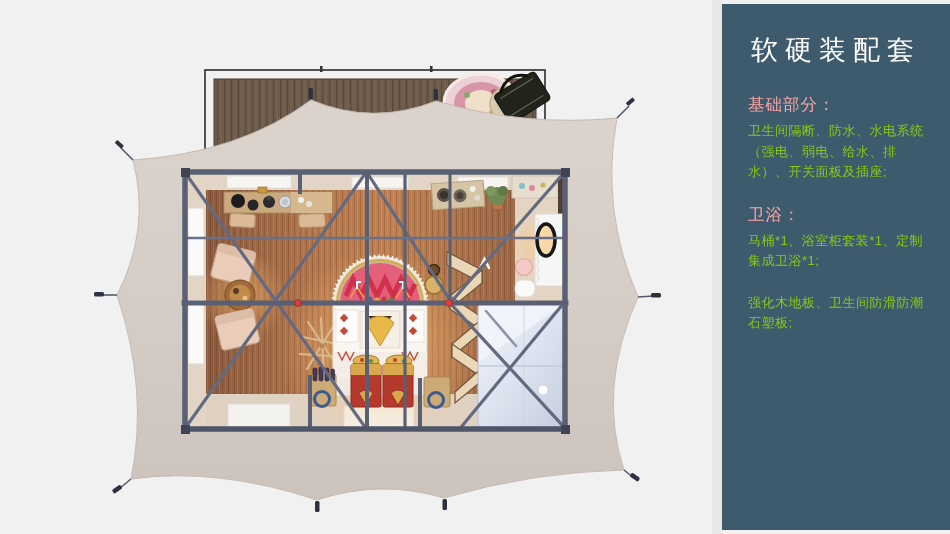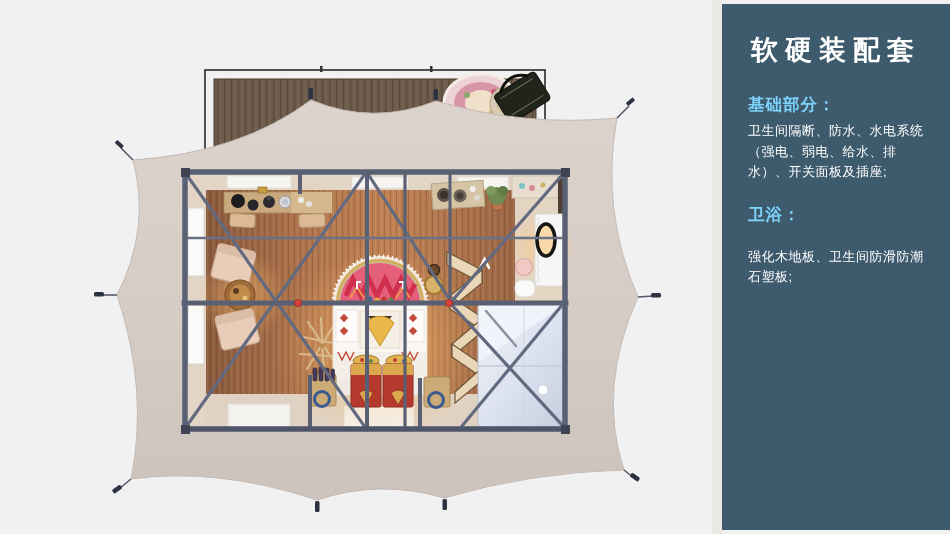--- a/index.html
+++ b/index.html
@@ -3,25 +3,25 @@
 <meta charset="utf-8">
 <style>
   * { margin:0; padding:0; box-sizing:border-box; }
   html,body { width:950px; height:534px; overflow:hidden;
     font-family:"Liberation Sans","DejaVu Sans",sans-serif; background:#f1f1f2; }
   .page { position:relative; width:950px; height:534px; background:#f1f1f2; }
   .scene { position:absolute; left:0; top:0; width:712px; height:534px; }
   .divider-strip { position:absolute; left:712px; top:0; width:10px; height:534px; background:#e9e8e4; }
   .sidebar { position:absolute; left:722px; top:4px; width:228px; height:526px;
     background:#3e5b6d; color:#fff; padding:24px 22px 20px 26px; }
-  .sb-title { font-size:27px; font-weight:bold; letter-spacing:7px; text-align:center;
+  .sb-title { font-size:27px; font-weight:normal; letter-spacing:7px; text-align:center;
     white-space:nowrap; margin:4px 0 26px -4px; color:#ffffff; }
   .sb-section { margin-bottom:21px; }
-  .sb-heading { font-size:16.5px; font-weight:bold; color:#7dd3fc; margin-bottom:5px; letter-spacing:1px; }
-  .sb-body { font-size:13px; line-height:1.58; color:#ffffff; letter-spacing:0.5px; }
+  .sb-heading { font-size:16.5px; font-weight:normal; color:#fca5a5; margin-bottom:5px; letter-spacing:1px; }
+  .sb-body { font-size:13px; line-height:1.58; color:#84cc16; letter-spacing:0.5px; }
   svg { display:block; }
 </style>
 </head>
 <body>
 
 <div class="page">
 
   <div class="scene">
   <svg viewBox="0 0 712 534" width="712" height="534">
     <defs>
@@ -357,20 +357,21 @@
     </section>
 
     <section class="sb-section">
     </section>
 
     <section class="sb-section">
     </section>
 
     <section class="sb-section">
       <div class="sb-heading">卫浴：</div>
+      <div class="sb-body">马桶*1、浴室柜套装*1、定制集成卫浴*1;</div>
     </section>
 
     <section class="sb-section">
       <div class="sb-body">强化木地板、卫生间防滑防潮石塑板;</div>
     </section>
   </aside>
 
 </div>
 
 </body></html>

